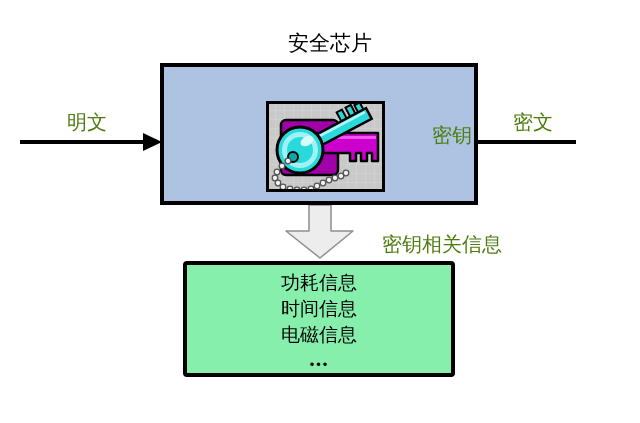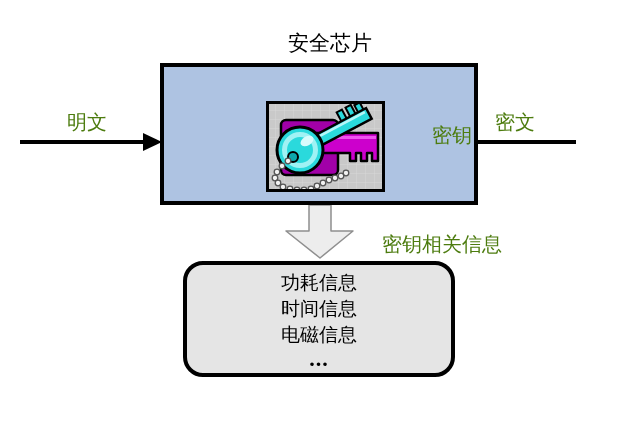--- a/index.html
+++ b/index.html
@@ -21,21 +21,21 @@
     white-space:nowrap;
   }
   .title{
     position:absolute;
     left:260px; top:29px; width:140px;
     text-align:center;
     font-size:21px;
     color:#000;
   }
   .input-label{ left:50px; top:109px; width:74px; text-align:center; }
-  .output-label{ left:495px; top:109px; width:76px; text-align:left; }
+  .output-label{ left:495px; top:109px; width:76px; text-align:center; }
   .key-label{ left:384px; top:122px;margin-left:48px; }
   .down-label{ left:382px; top:219px;margin-top:12px; }
   .chip-box{
     position:absolute;
     left:160px; top:63px;
     width:318px; height:142px;
     box-sizing:border-box;
     background:#aec3e2;
     border:4px solid #000;
   }
@@ -45,23 +45,23 @@
   }
   .arrow-svg{ position:absolute; }
   .arrow-left{ left:20px; top:131px; }
   .arrow-right{ left:478px; top:131px; }
   .down-arrow{ left:283px; top:205px; }
   .leak-box{
     position:absolute;
     left:183px; top:261px;
     width:272px; height:116px;
     box-sizing:border-box;
-    background:#e5e5e5;
+    background:#86efac;
     border:4px solid #000;
-    border-radius:20px;
+    border-radius:4px;
     display:flex;
     flex-direction:column;
     align-items:center;
     padding-top:5px;
   }
   .leak-line{
     font-size:19px;
     line-height:26px;
     color:#000;
   }

